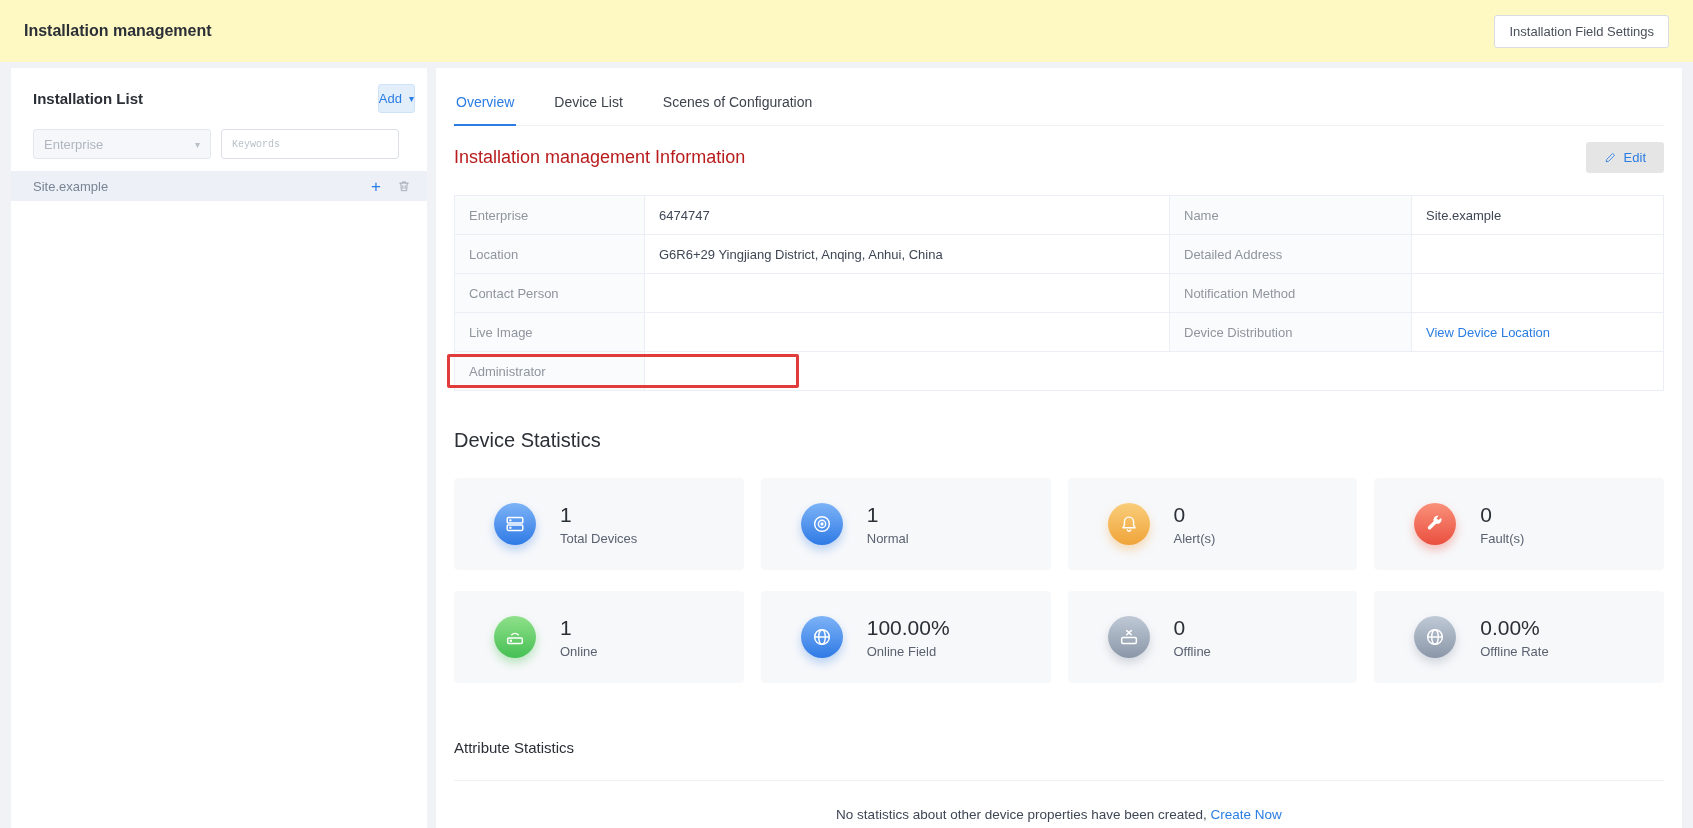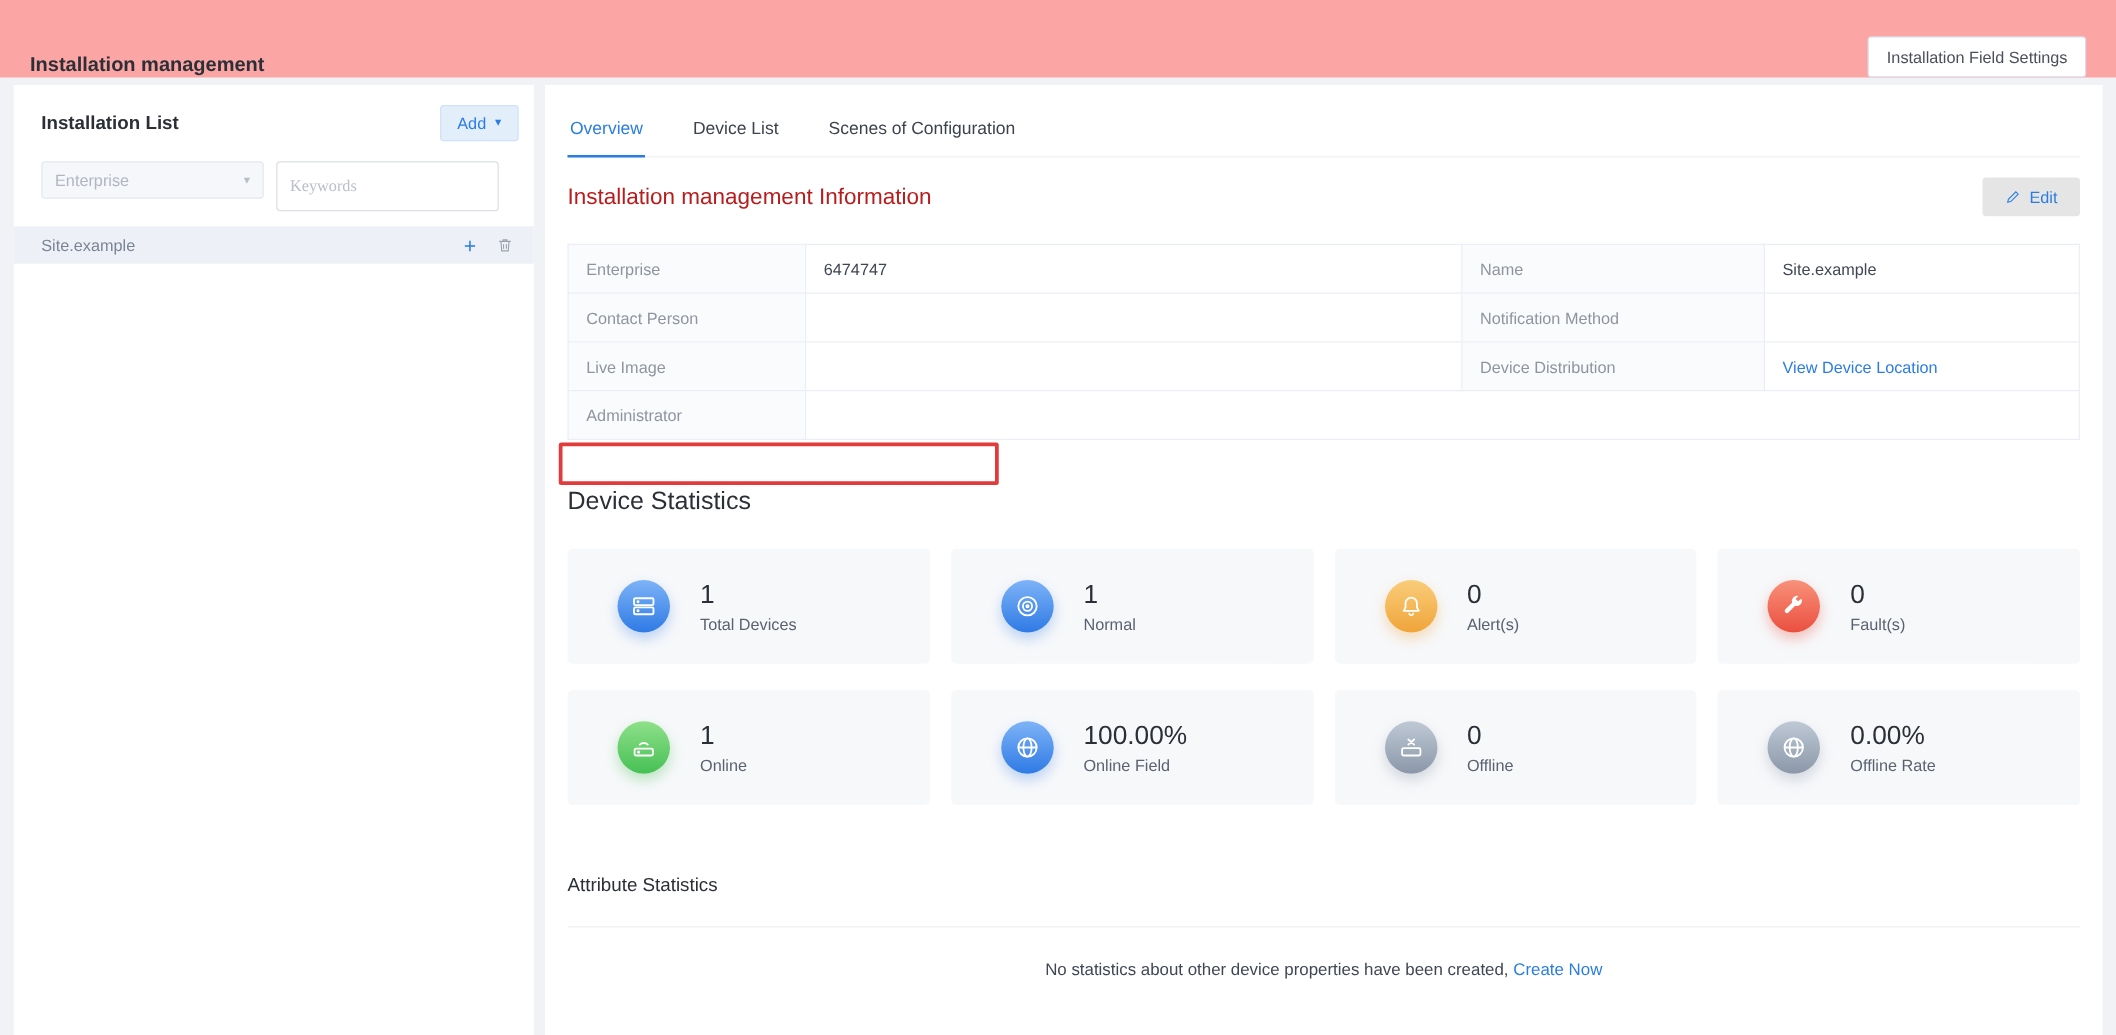--- a/index.html
+++ b/index.html
@@ -5,52 +5,52 @@
   * { box-sizing: border-box; }
   html,body { margin:0; padding:0; }
   body {
     width:1693px; height:828px; overflow:hidden;
     background:#f0f2f5;
     font-family:"Liberation Sans", sans-serif;
     color:#333;
   }
   
   .header {
-    height:62px; background:#fca5a5;
-    display:flex; align-items:flex-end; justify-content:space-between;
+    height:62px; background:#fef9c3;
+    display:flex; align-items:center; justify-content:space-between;
     padding:0 24px;
   }
   .header-title { font-size:16px; font-weight:bold; color:#2b2f36; }
   .field-settings-btn {
     border:1px solid #d9dce3; background:#fff; border-radius:3px;
     padding:8px 14px; font-size:13px; color:#4a4f59; cursor:pointer;
     font-family:inherit;
   }
   
   .layout { display:flex; gap:9px; margin:6px 11px 0; height:860px; }
   
   .sidebar { width:416px; flex:none; background:#fff; padding-top:16px; }
   .sidebar-header { display:flex; justify-content:space-between; align-items:center; padding:0 12px 0 22px;gap:15px; }
   .sidebar-title { font-size:15px; font-weight:bold; color:#2b2f36; }
   .add-btn {
     background:#e3eefb; color:#2a7de2; border:1px solid #cfe2fa; border-radius:3px;
-    padding:6px 13px; font-size:13px; cursor:pointer; font-family:inherit;
+    padding:6px 0; font-size:13px; cursor:pointer; font-family:inherit;
     display:inline-flex; align-items:center; gap:7px;
   }
   .caret-down { font-size:10px; line-height:1; color:#2a7de2; }
   .filters { display:flex; gap:10px; padding:16px 18px 0 22px; }
   .select-box {
     width:178px; height:30px; background:#f5f7fa; border:1px solid #e4e7ed; border-radius:3px;
     display:flex; align-items:center; justify-content:space-between; padding:0 10px;
     color:#b0b6c0; font-size:13px; cursor:pointer;
   }
   .select-caret { color:#b9bfc9; font-size:10px; }
   .keywords-input {
-    width:178px; height:40px; border:1px solid #dcdfe6; border-radius:3px;
-    padding:0 10px; font-size:13px; color:#333; outline:none; font-family:Liberation Serif, serif;
+    width:178px; height:30px; border:1px solid #dcdfe6; border-radius:3px;
+    padding:0 10px; font-size:10px; color:#333; outline:none; font-family:Liberation Mono, monospace;
   }
   .keywords-input::placeholder { color:#b9bfc9; }
   .site-list { margin-top:12px; }
   .list-item {
     height:30px; background:#edf1f7; display:flex; align-items:center;
     padding:0 16px 0 22px; color:#7b8494; font-size:13px; cursor:pointer;
   }
   .list-item-name { flex:1; }
   .plus-icon { color:#2a7de2; font-size:17px; line-height:1; cursor:pointer; padding:0 4px; }
   .trash-btn { margin-left:12px; cursor:pointer; display:flex; align-items:center; }
@@ -168,20 +168,26 @@
             <col style="width:252px">
           </colgroup>
         <tbody>
             <tr>
           <td class="cell-label">Enterprise</td>
           <td class="cell-value">6474747</td>
           <td class="cell-label">Name</td>
           <td class="cell-value">Site.example</td>
         </tr>
         <tr>
+          <td class="cell-label">Location</td>
+          <td class="cell-value">G6R6+29 Yingjiang District, Anqing, Anhui, China</td>
+          <td class="cell-label">Detailed Address</td>
+          <td class="cell-value"></td>
+        </tr>
+        <tr>
           <td class="cell-label">Contact Person</td>
           <td class="cell-value"></td>
           <td class="cell-label">Notification Method</td>
           <td class="cell-value"></td>
         </tr>
         <tr>
           <td class="cell-label">Live Image</td>
           <td class="cell-value"></td>
           <td class="cell-label">Device Distribution</td>
           <td class="cell-value"><a class="blue-link">View Device Location</a></td>

